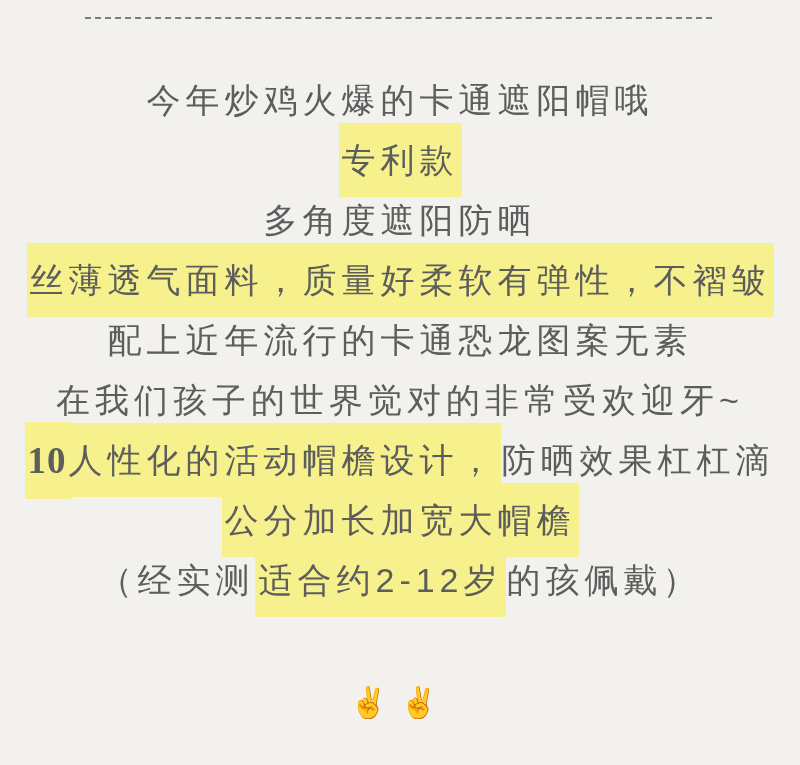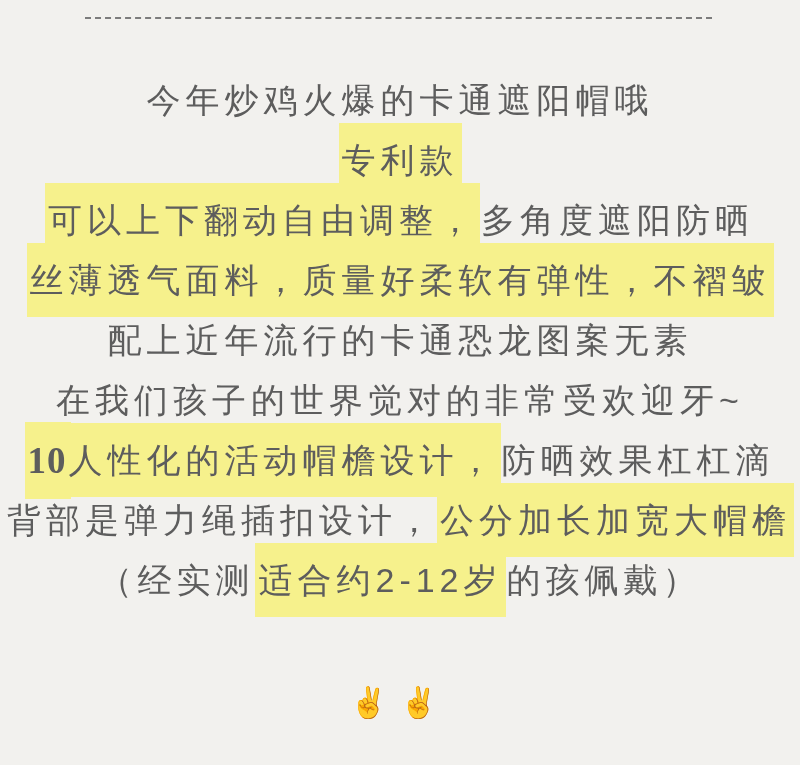--- a/index.html
+++ b/index.html
@@ -84,39 +84,37 @@
 <div class="page">
   <div class="dashed-line"></div>
   <div class="text-block">
       <div class="line">
         <span class="seg">今年炒鸡火爆的卡通遮阳帽哦</span>
       </div>
       <div class="line">
         <span class="seg hl">专利款</span>
       </div>
       <div class="line">
-        <span class="seg hl">可以上下翻动自由调整，</span>
         <span class="seg">多角度遮阳防晒</span>
       </div>
       <div class="line">
         <span class="seg hl">丝薄透气面料，质量好柔软有弹性，不褶皱</span>
       </div>
       <div class="line">
         <span class="seg">配上近年流行的卡通恐龙图案无素</span>
       </div>
       <div class="line">
         <span class="seg">在我们孩子的世界觉对的非常受欢迎牙~</span>
       </div>
       <div class="line">
         <span class="seg hl serif-num">10</span>
         <span class="seg hl">人性化的活动帽檐设计，</span>
         <span class="seg">防晒效果杠杠滴</span>
       </div>
       <div class="line">
-        <span class="seg">背部是弹力绳插扣设计，</span>
         <span class="seg hl">公分加长加宽大帽檐</span>
       </div>
       <div class="line">
         <span class="seg">（经实测</span>
         <span class="seg hl">适合约2-12岁</span>
         <span class="seg">的孩佩戴）</span>
       </div>
     </div>
   <div class="emoji-row">✌✌</div>
 </div>

